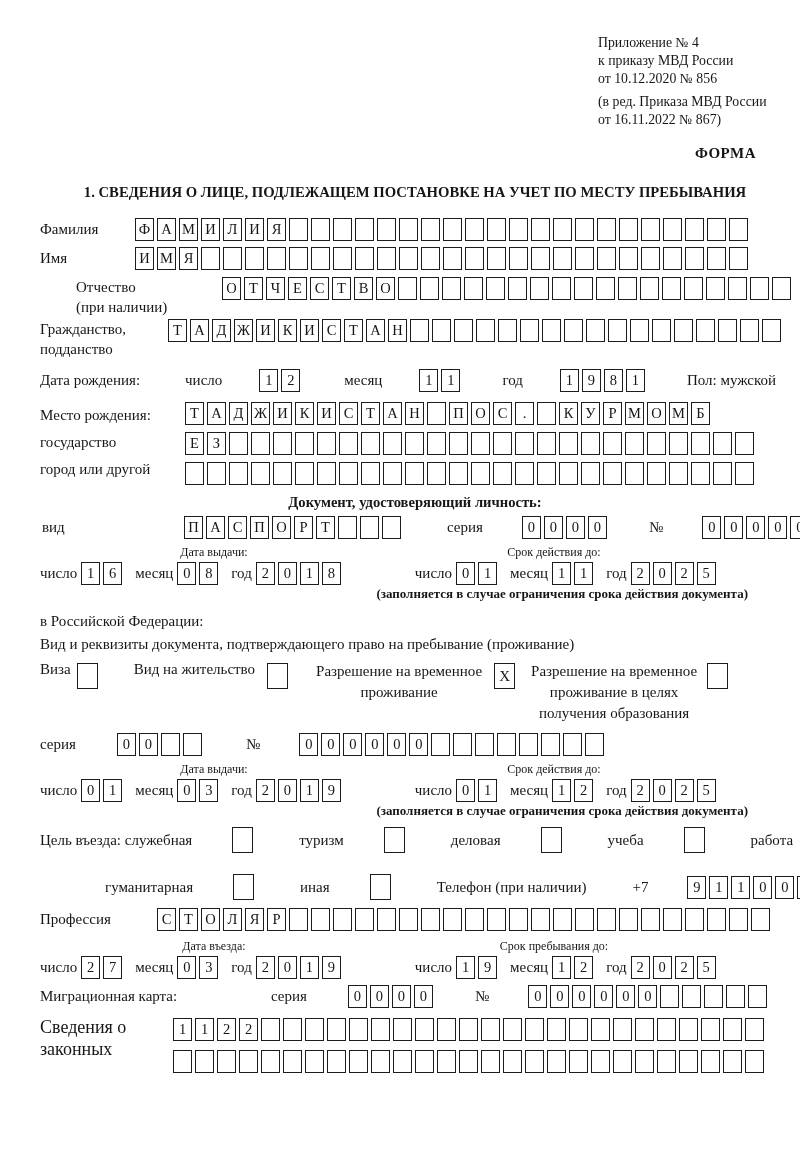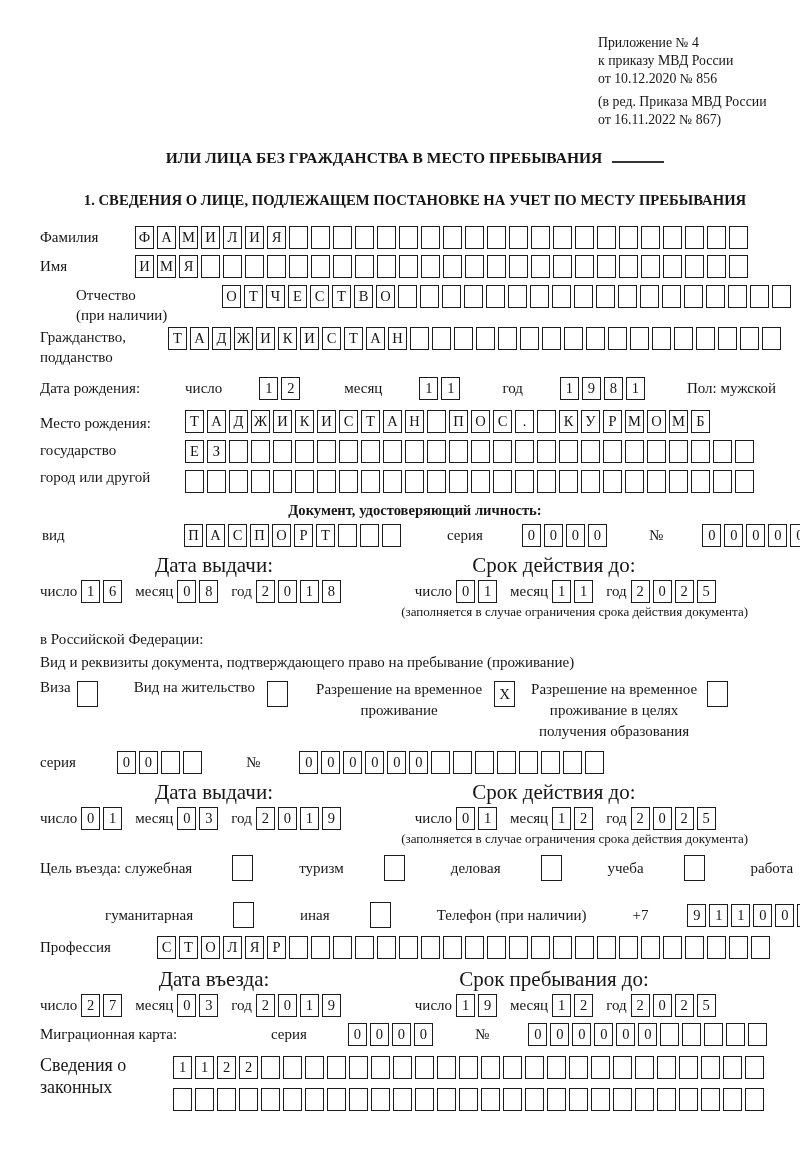--- a/index.html
+++ b/index.html
@@ -27,24 +27,24 @@
   .cb{display:inline-flex;flex:none;align-items:center;justify-content:center;width:19px;height:23px;border:1.7px solid #1c1c1c;margin-right:3px;box-sizing:border-box;font-size:14.5px;background:#fff;}
   .checkbox{display:inline-flex;flex:none;align-items:center;justify-content:center;width:21px;height:26px;border:1.7px solid #1c1c1c;box-sizing:border-box;font-size:15px;background:#fff;}
   .w62{width:62px;} .w113{width:113px;} .w95{width:95px;} .w112{width:112px;line-height:29px;} .w100{width:100px;line-height:22px;font-size:18px;} .w74{width:74px;}
   .gap6{margin-left:6px;} .gap8{margin-left:8px;} .gap10{margin-left:10px;} .gap12{margin-left:12px;} .gap16{margin-left:16px;} .gap28{margin-left:28px;} .gap36{margin-left:36px;}
 
   
   .dlab{flex:none;margin-right:4px;}
   .dgroup{display:inline-flex;align-items:center;flex:none;}
   .dgroup .dlab.m{margin-left:10px;}
   .rgroup{margin-left:38px;}
-  .two-head{display:flex;font-size:21px;margin-bottom:2px;}
+  .two-head{display:flex;font-size:12px;margin-bottom:2px;}
   .h-l{width:348px;text-align:center;}
   .h-r{width:332px;text-align:center;}
-  .note{font-size:13px;text-align:right;padding-right:42px;margin:1px 0 8px 0;}
+  .note{font-size:13px;text-align:right;padding-right:42px;margin:1px 0 8px 0;font-weight:bold;}
 
   .para{line-height:23px;margin-bottom:5px;}
 
   
   .cbl-row{display:flex;align-items:flex-start;margin-bottom:9px;}
   .cbl-row .checkbox{margin-top:2px;}
   .mlbl{text-align:center;line-height:21px;flex:none;}
 
   .purpose-row .checkbox{margin-left:7px;}
   .purpose-row .lbl{margin-left:13px;}
@@ -59,23 +59,23 @@
 
 <div class="page">
 
   <div class="appendix">
     <div>Приложение № 4</div>
     <div>к приказу МВД России</div>
     <div>от 10.12.2020 № 856</div>
     <div class="edition">(в ред. Приказа МВД России</div>
     <div>от 16.11.2022 № 867)</div>
   </div>
+  <div class="forma">ФОРМА</div>
 
   <div class="title">
-    <div><span>ИЛИ ЛИЦА БЕЗ ГРАЖДАНСТВА В МЕСТО ПРЕБЫВАНИЯ</span><span class="blank-underline"></span></div>
   </div>
   <div class="section-heading">1. СВЕДЕНИЯ О ЛИЦЕ, ПОДЛЕЖАЩЕМ ПОСТАНОВКЕ НА УЧЕТ ПО МЕСТУ ПРЕБЫВАНИЯ</div>
 
   <div class="form-body">
 
     <div class="frow">
       <span class="lbl w62">Фамилия</span>
       <span class="boxes">
           <span class="cb">Ф</span>
           <span class="cb">А</span>

